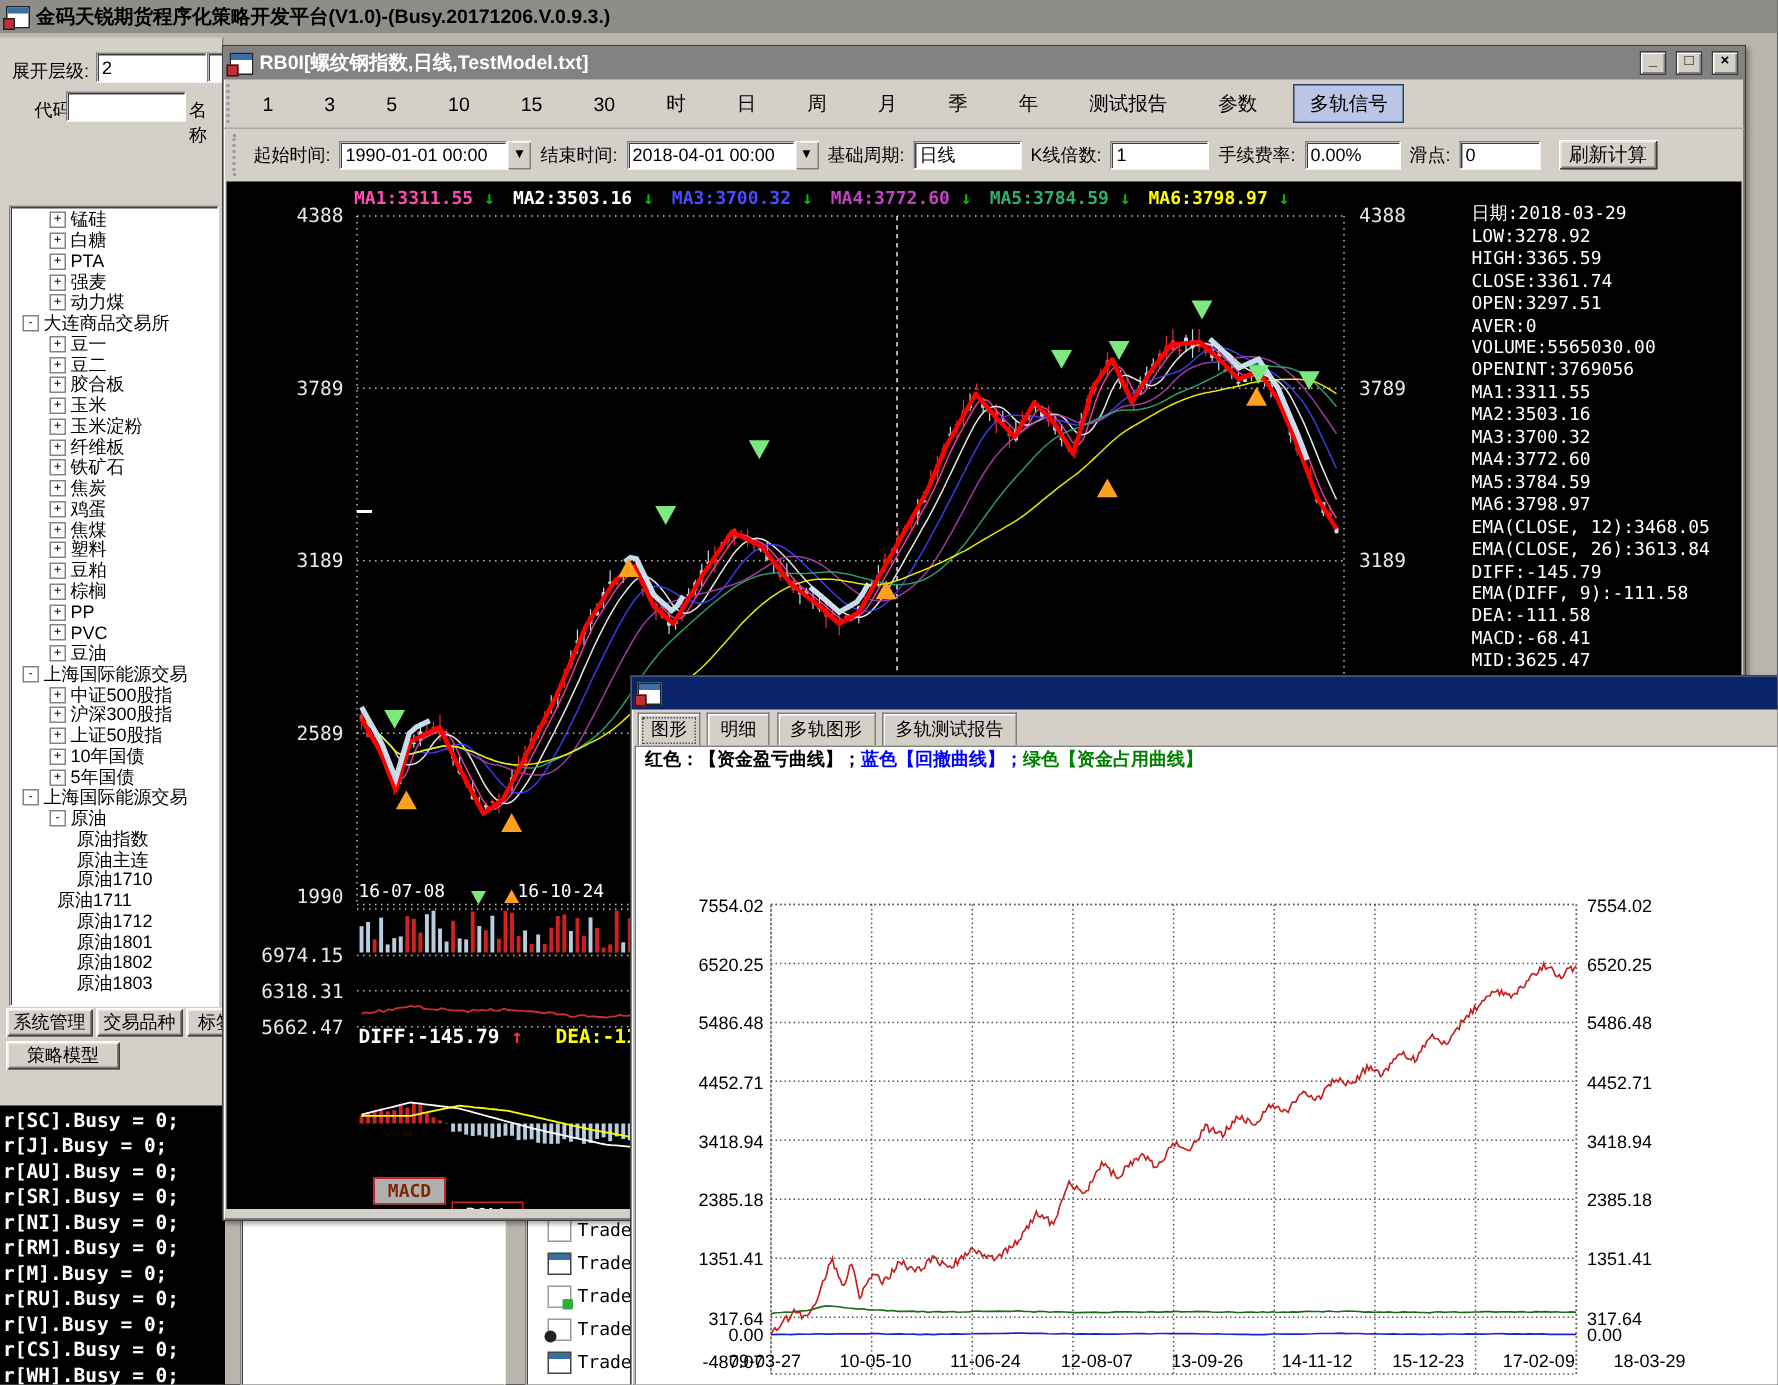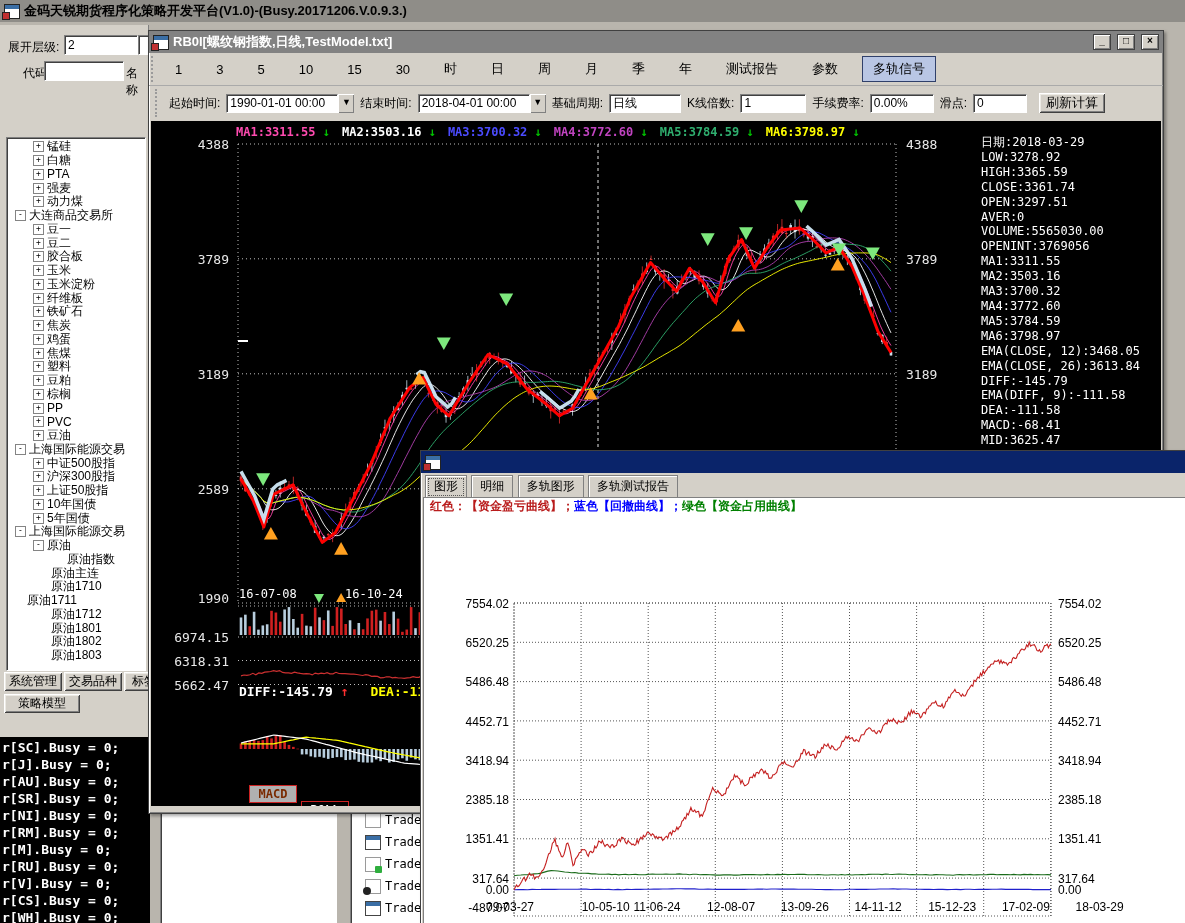--- a/index.html
+++ b/index.html
@@ -176,30 +176,30 @@
         <span>5年国债</span>
       </div>
       <div class="tree-row" style="padding-left: 8px;">
         <span class="tree-glyph">-</span>
         <span>上海国际能源交易</span>
       </div>
       <div class="tree-row" style="padding-left: 26px;">
         <span class="tree-glyph">-</span>
         <span>原油</span>
       </div>
-      <div class="tree-row" style="padding-left: 60px;">
+      <div class="tree-row" style="padding-left: 44px;">
         <span>原油指数</span>
       </div>
       <div class="tree-row" style="padding-left: 44px;">
         <span>原油主连</span>
       </div>
       <div class="tree-row" style="padding-left: 44px;">
         <span>原油1710</span>
       </div>
-      <div class="tree-row" style="padding-left: 20px;">
+      <div class="tree-row" style="padding-left: 31px;">
         <span>原油1711</span>
       </div>
       <div class="tree-row" style="padding-left: 44px;">
         <span>原油1712</span>
       </div>
       <div class="tree-row" style="padding-left: 44px;">
         <span>原油1801</span>
       </div>
       <div class="tree-row" style="padding-left: 44px;">
         <span>原油1802</span>
@@ -1039,21 +1039,21 @@
         <span class="red"></span>
       </span>
   </div>
   <div style="padding:2px 0 0 4px;height:22px">
     <span class="tab active">图形</span>
     <span class="tab">明细</span>
     <span class="tab">多轨图形</span>
     <span class="tab">多轨测试报告</span>
   </div>
   <div class="abs" style="left:2px;top:46px;width:761px;height:425px;background:#fff;border:1px solid #808080">
-    <div id="legendline" style="padding-left:6px;font-size:12px;font-weight:bold;white-space:nowrap"><span style="color: #b91c1c; margin-top: 35px;">红色：【资金盈亏曲线】；</span><span style="color: rgb(0, 0, 255);">蓝色【回撤曲线】；</span><span style="color: rgb(0, 128, 0);">绿色【资金占用曲线】</span></div>
+    <div id="legendline" style="padding-left:6px;font-size:12px;font-weight:bold;white-space:nowrap"><span style="color: #000000; margin-top: 35px;">红色：【资金盈亏曲线】；</span><span style="color: rgb(0, 0, 255);">蓝色【回撤曲线】；</span><span style="color: rgb(0, 128, 0);">绿色【资金占用曲线】</span></div>
   </div>
   <svg id="equity-svg" width="765" height="473" style="position:absolute;left:0;top:0;pointer-events:none">
       <rect x="93" y="152" width="537" height="313" fill="none" stroke="#555" stroke-dasharray="1,2"></rect>
       <line x1="93" y1="152" x2="630" y2="152" stroke="#555" stroke-dasharray="1,2"></line>
       <line x1="93" y1="191.3" x2="630" y2="191.3" stroke="#555" stroke-dasharray="1,2"></line>
       <line x1="93" y1="230.6" x2="630" y2="230.6" stroke="#555" stroke-dasharray="1,2"></line>
       <line x1="93" y1="269.9" x2="630" y2="269.9" stroke="#555" stroke-dasharray="1,2"></line>
       <line x1="93" y1="309.2" x2="630" y2="309.2" stroke="#555" stroke-dasharray="1,2"></line>
       <line x1="93" y1="348.5" x2="630" y2="348.5" stroke="#555" stroke-dasharray="1,2"></line>
       <line x1="93" y1="387.79999999999995" x2="630" y2="387.79999999999995" stroke="#555" stroke-dasharray="1,2"></line>
@@ -1088,21 +1088,21 @@
       <div style="position: absolute; left: 10px; top: 342px; width: 78px; text-align: right; font-size: 12px;">2385.18</div>
       <div style="position: absolute; left: 637px; top: 342px; width: 70px; font-size: 12px;">2385.18</div>
       <div style="position: absolute; left: 10px; top: 381px; width: 78px; text-align: right; font-size: 12px;">1351.41</div>
       <div style="position: absolute; left: 637px; top: 381px; width: 70px; font-size: 12px;">1351.41</div>
       <div style="position: absolute; left: 10px; top: 421px; width: 78px; text-align: right; font-size: 12px;">317.64</div>
       <div style="position: absolute; left: 637px; top: 421px; width: 70px; font-size: 12px;">317.64</div>
       <div style="position: absolute; left: 10px; top: 432px; width: 78px; text-align: right; font-size: 12px;">0.00</div>
       <div style="position: absolute; left: 637px; top: 432px; width: 70px; font-size: 12px;">0.00</div>
       <div style="position: absolute; left: 10px; top: 450px; width: 78px; text-align: right; font-size: 12px;">-487.07</div>
       <div style="position: absolute; left: 65px; top: 449px; width: 70px; font-size: 12px;">09-03-27</div>
-      <div style="position: absolute; left: 138.7px; top: 449px; width: 70px; font-size: 12px; text-align: right;">10-05-10</div>
+      <div style="position: absolute; left: 138.7px; top: 449px; width: 70px; font-size: 12px;">10-05-10</div>
       <div style="position: absolute; left: 212.4px; top: 449px; width: 70px; font-size: 12px;">11-06-24</div>
       <div style="position: absolute; left: 286.1px; top: 449px; width: 70px; font-size: 12px;">12-08-07</div>
       <div style="position: absolute; left: 359.8px; top: 449px; width: 70px; font-size: 12px;">13-09-26</div>
       <div style="position: absolute; left: 433.5px; top: 449px; width: 70px; font-size: 12px;">14-11-12</div>
       <div style="position: absolute; left: 507.2px; top: 449px; width: 70px; font-size: 12px;">15-12-23</div>
       <div style="position: absolute; left: 580.9px; top: 449px; width: 70px; font-size: 12px;">17-02-09</div>
       <div style="position: absolute; left: 654.6px; top: 449px; width: 70px; font-size: 12px;">18-03-29</div>
     </div>
 </div>
 

